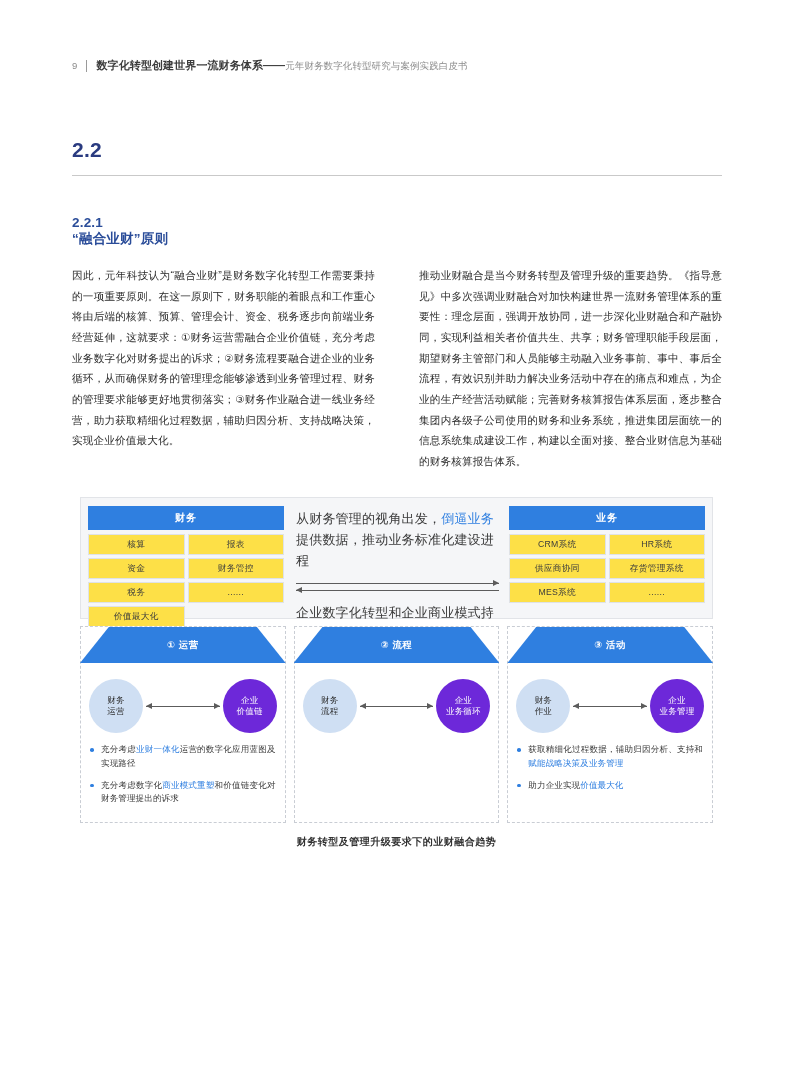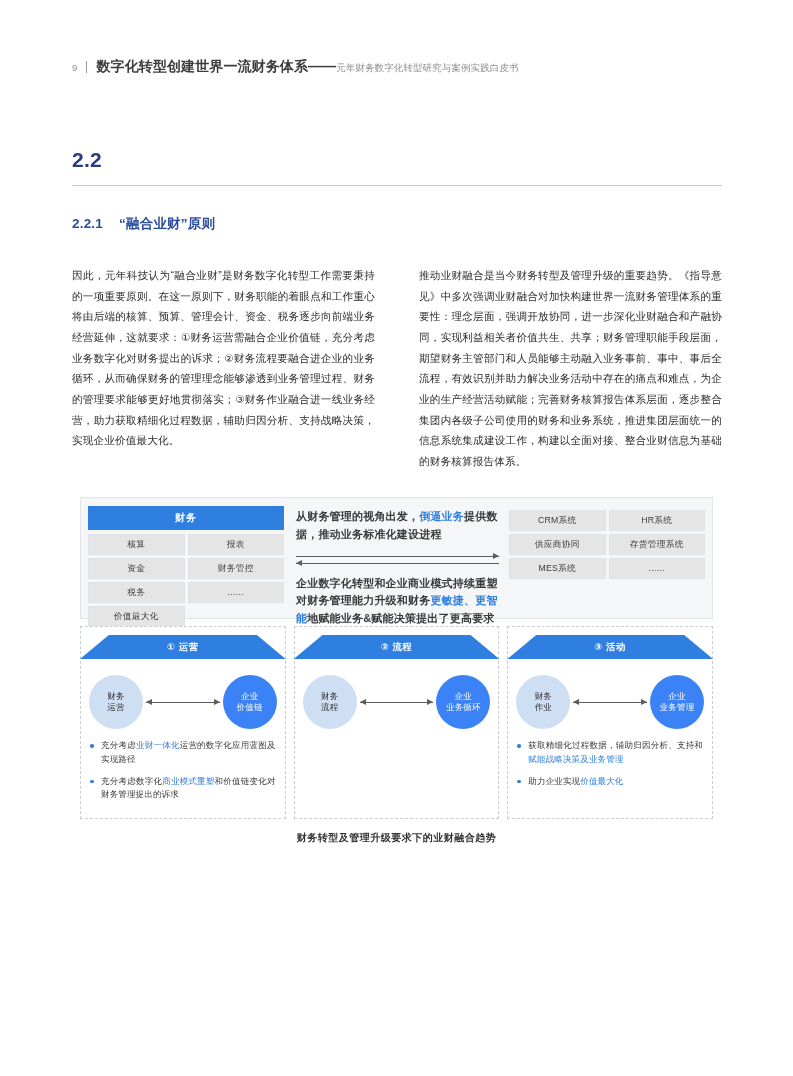--- a/index.html
+++ b/index.html
@@ -35,35 +35,35 @@
   }
   .page-header .hdr-rule {
     display: inline-block;
     width: 1px;
     height: 12px;
     background: #9a9a9a;
   }
   .page-header .hdr-title-strong {
     font-weight: bold;
     color: #3c3c3c;
-    font-size: 14px;
+    font-size: 11px;
     letter-spacing: .1px;
   }
   .page-header .hdr-title-rest {
     font-weight: normal;
     color: #8d8d8d;
     font-size: 9.5px;
     letter-spacing: .1px;
   }
 
   
   .h2-wrap {
     position: absolute;
     left: 72px;
-    top: 148px;
+    top: 138px;
     width: 650px;
   }
   .h2-line {
     display: flex;
     align-items: baseline;
     font-size: 21px;
     font-weight: bold;
     color: #2a3b80;
     letter-spacing: .3px;
   }
@@ -77,20 +77,21 @@
   .h3-wrap {
     position: absolute;
     left: 72px;
     top: 215px;
     display: flex;
     align-items: baseline;
     font-size: 13.5px;
     font-weight: bold;
     color: #2a4c99;
     letter-spacing: .2px;
+    flex-direction: column;
   }
   .h3-num { margin-right: 16px; }
 
   
   .body-cols {
     position: absolute;
     left: 72px;
     top: 265px;
     width: 650px;
     display: flex;
@@ -140,44 +141,43 @@
     border: 1px solid #2f7fe0;
     box-sizing: border-box;
   }
   .tbl-grid {
     margin-top: 4px;
     display: grid;
     grid-template-columns: 1fr 1fr;
     gap: 3px;
   }
   .tbl-cell {
-    background: #e5e5e5;
+    background: #fde047;
     border: 1px solid #dfe2e6;
     font-size: 8.7px;
     color: #3c3c3c;
     text-align: center;
     padding: 3.5px 0;
     box-sizing: border-box;
     letter-spacing: .3px;
   }
   .tbl-cell.empty { border-color: transparent; background: transparent; }
 
   
   .fig-mid {
     flex: 1;
     padding: 2px 10px 0 12px;
     box-sizing: border-box;
   }
   .fig-mid p {
     margin: 0;
-    font-size: 11px;
+    font-size: 13px;
     line-height: 1.62;
     color: #3a3a3a;
     letter-spacing: .2px;
-    font-weight: bold;
   }
   .arrows {
     margin: 9px 0 8px 0;
     position: relative;
     height: 14px;
   }
   .arrow-row { position: relative; height: 7px; }
   .arrow-line {
     position: absolute;
     left: 0; right: 0; top: 3px;
@@ -212,24 +212,24 @@
   .panel {
     flex: 1;
     border: 1px dashed #c9cdd4;
     box-sizing: border-box;
     padding: 0 0 8px 0;
     background: #ffffff;
     position: relative;
     min-height: 168px;
   }
   .banner-wrap {
-    height: 24px;
+    height: 36px;
     position: relative;
     overflow: hidden;
-    margin: 8px -1px;
+    margin: 0 -1px;
   }
   .banner {
     position: absolute;
     left: 0; top: 0; right: 0; bottom: 0;
     background: #2f7fe0;
     clip-path: polygon(14% 0%, 86% 0%, 100% 100%, 0% 100%);
     color: #ffffff;
     font-size: 9.4px;
     font-weight: bold;
     display: flex;
@@ -254,21 +254,21 @@
     flex-direction: column;
     align-items: center;
     justify-content: center;
     font-size: 8.5px;
     line-height: 1.3;
     text-align: center;
     flex: none;
     letter-spacing: .2px;
   }
   .circ.blue { background: #cfdff3; color: #2c2c2c; }
-  .circ.grey { background: #3b82f6; color: #ffffff; }
+  .circ.grey { background: #6d28d9; color: #ffffff; }
   .circ span { display: block; }
   .mini-arrow {
     flex: 1;
     position: relative;
     height: 7px;
     margin: 0 3px;
   }
 
   .bullets {
     margin: 2px 9px 0 9px;
@@ -361,20 +361,21 @@
         <div class="arrow-row">
           <div class="arrow-line"></div>
           <div class="arrow-head-l"></div>
         </div>
       </div>
 
       <p><span>企业数字化转型和企业商业模式持续重塑对财务管理能力升级和财务</span><span class="blu">更敏捷、更智能</span><span>地赋能业务&amp;赋能决策提出了更高要求</span></p>
     </div>
 
     <div class="tbl">
+      <div class="tbl-head">业务</div>
       <div class="tbl-grid">
         <div class="tbl-cell">CRM系统</div>
         <div class="tbl-cell">HR系统</div>
         <div class="tbl-cell">供应商协同</div>
         <div class="tbl-cell">存货管理系统</div>
         <div class="tbl-cell">MES系统</div>
         <div class="tbl-cell">......</div>
       </div>
     </div>
   </div>

